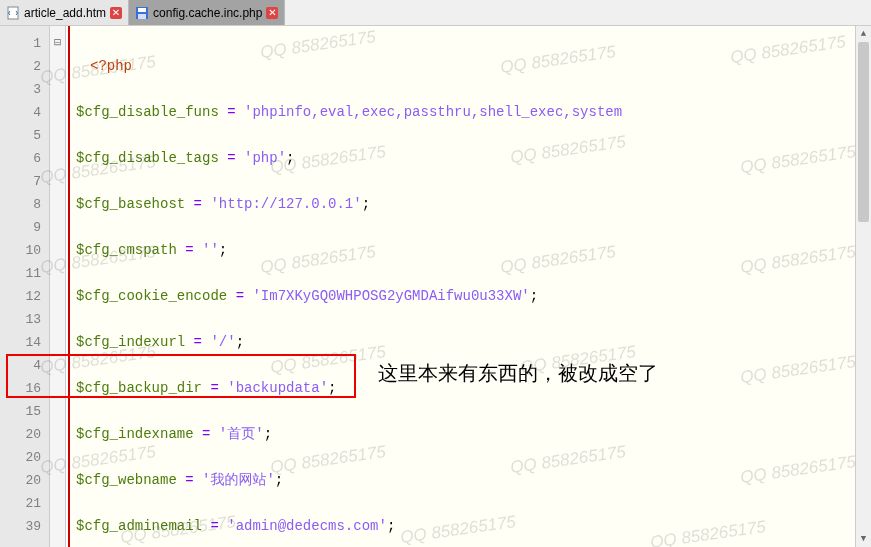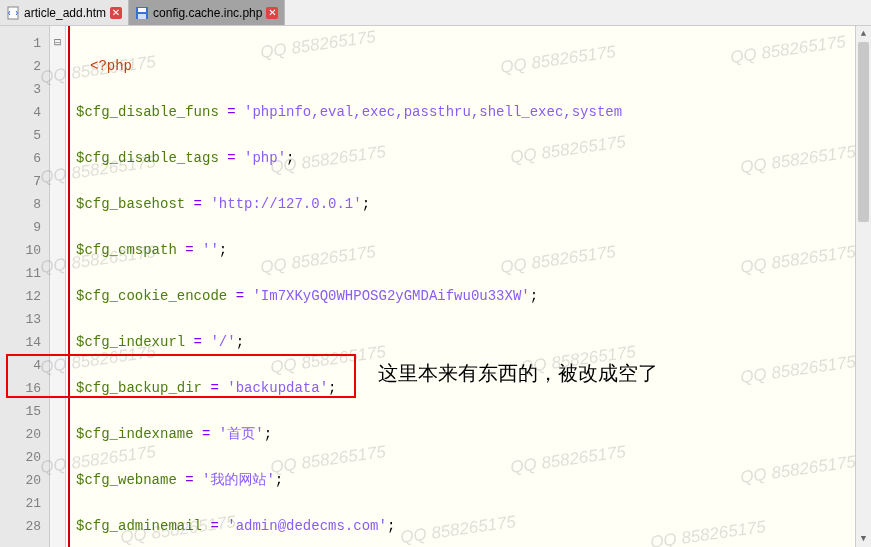--- a/index.html
+++ b/index.html
@@ -185,21 +185,21 @@
     <div>12</div>
     <div>13</div>
     <div>14</div>
     <div>4</div>
     <div>16</div>
     <div>15</div>
     <div>20</div>
     <div>20</div>
     <div>20</div>
     <div>21</div>
-    <div>28</div>
+    <div>39</div>
   </div>
   <div class="foldcol">
     <div>⊟</div>
   </div>
   <div class="margin"></div>
   <div class="code">
 <div><span class="kw-php">&lt;?php</span></div>
 <div><span class="kw-var">$cfg_disable_funs</span><span class="eq"> = </span><span class="str">'phpinfo,eval,exec,passthru,shell_exec,system</span></div>
 <div><span class="kw-var">$cfg_disable_tags</span><span class="eq"> = </span><span class="str">'php'</span><span>;</span></div>
 <div><span class="kw-var">$cfg_basehost</span><span class="eq"> = </span><span class="str">'</span><span class="str underln">http://127.0.0.1</span><span class="str">'</span><span>;</span></div>

